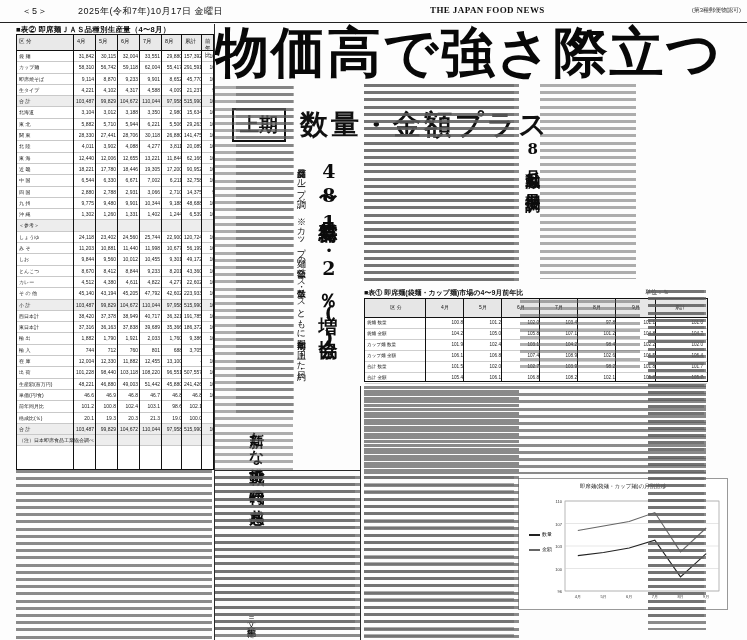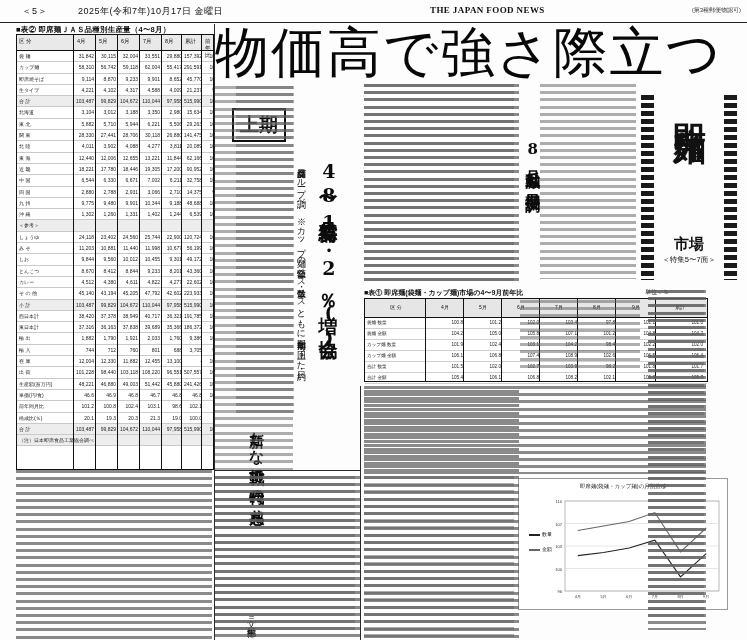--- a/index.html
+++ b/index.html
@@ -36,21 +36,21 @@
   .tbl2 .hdr span{position:absolute;top:3px;font-size:5.5px;color:#111;}
   .tbl2 .body{position:relative;height:417px;overflow:hidden;}
   .trow{height:10.3px;border-bottom:1px solid #c9c9c9;position:relative;}
   .trow.sec{background:#ededed;}
   .trow .c{position:absolute;top:2px;font-size:5px;color:#222;text-align:right;}
   .trow .lbl{left:2px;text-align:left;font-size:5px;}
   .vline{position:absolute;top:0;bottom:0;width:1px;background:#111;}
 
   
   .headline{position:absolute;left:215px;top:22px;width:530px;height:62px;
-            font-family:"DejaVu Sans", sans-serif;font-weight:normal;font-size:54px;line-height:62px;
+            font-family:"DejaVu Sans", sans-serif;font-weight:bold;font-size:54px;line-height:62px;
             letter-spacing:2px;color:#080808;white-space:nowrap;}
   .sub-box{position:absolute;left:232px;top:108px;border:2px solid #111;padding:2px 6px;
            font-size:19px;font-weight:bold;font-family:"DejaVu Serif",serif;}
   .sub-line{position:absolute;left:300px;top:106px;font-size:28px;font-weight:bold;
             font-family:"DejaVu Serif",serif;letter-spacing:3px;white-space:nowrap;}
 
   
   .vt{position:absolute;writing-mode:vertical-rl;text-orientation:upright;
       font-family:"DejaVu Serif", serif;line-height:1.05;white-space:nowrap;color:#0c0c0c;}
   .vt.big{font-size:19px;font-weight:bold;letter-spacing:1px;}
@@ -456,28 +456,22 @@
       <div class="vline" style="left: 78px;"></div>
       <div class="vline" style="left: 100px;"></div>
       <div class="vline" style="left: 122px;"></div>
       <div class="vline" style="left: 144px;"></div>
       <div class="vline" style="left: 164px;"></div>
       <div class="vline" style="left: 184px;"></div>
     </div>
 
   <div class="headline">物価高で強さ際立つ</div>
   <div class="sub-box">上期</div>
-
-  <div class="logo-frame">
-    <div class="logo-orn l"></div>
-    <div class="logo-orn r"></div>
-    <div class="logo-txt">即席麺</div>
-    <div class="logo-sub">市場</div>
-    <div class="logo-note">＜特集5〜7面＞</div>
-  </div>
+  <div class="sub-line">数量・金額プラス</div>
+
 
   <div class="vt big" style="left:318px;top:160px;height:210px;">4〜8月総需要1.2％増(協会)</div>
   <div class="vt small" style="left:296px;top:162px;height:200px;">日清食品グループ調べ　※カップ麺の金額ベース・数量ベースともに前年同期を上回った・日約</div>
   <div class="vt mid" style="left:524px;top:140px;height:145px;">8月反動減も早期復調</div>
   <div class="vt mid" style="left:248px;top:420px;height:200px;">新たな挑戦で時代の共感を</div>
   <div class="vt small" style="left:246px;top:612px;height:26px;">文＝編集部</div>
 
   <div class="tbl1-cap">■表① 即席麺(袋麺・カップ麺)市場の4〜9月前年比</div>
   <div class="tbl1-unit">単位：％</div>
   <div class="tbl1" id="tbl1">

